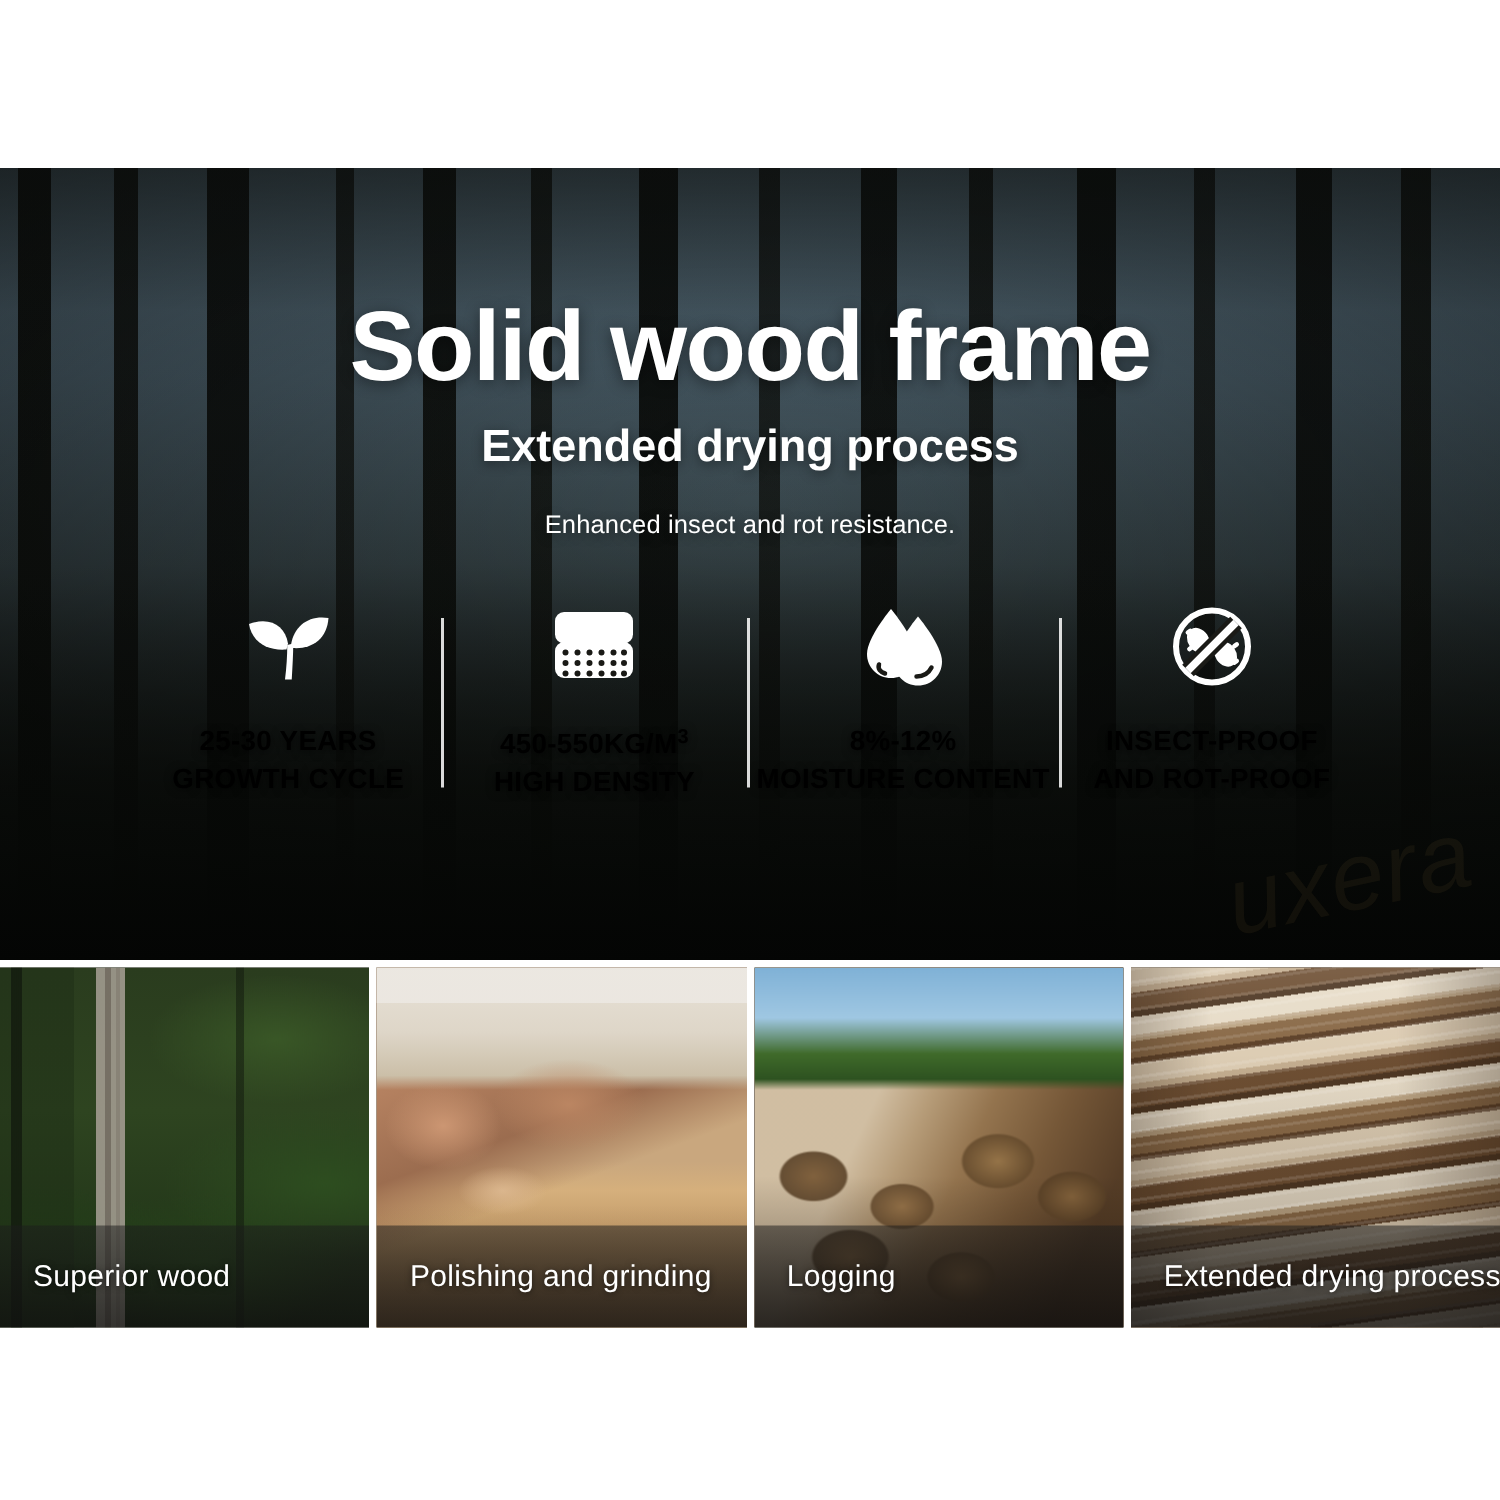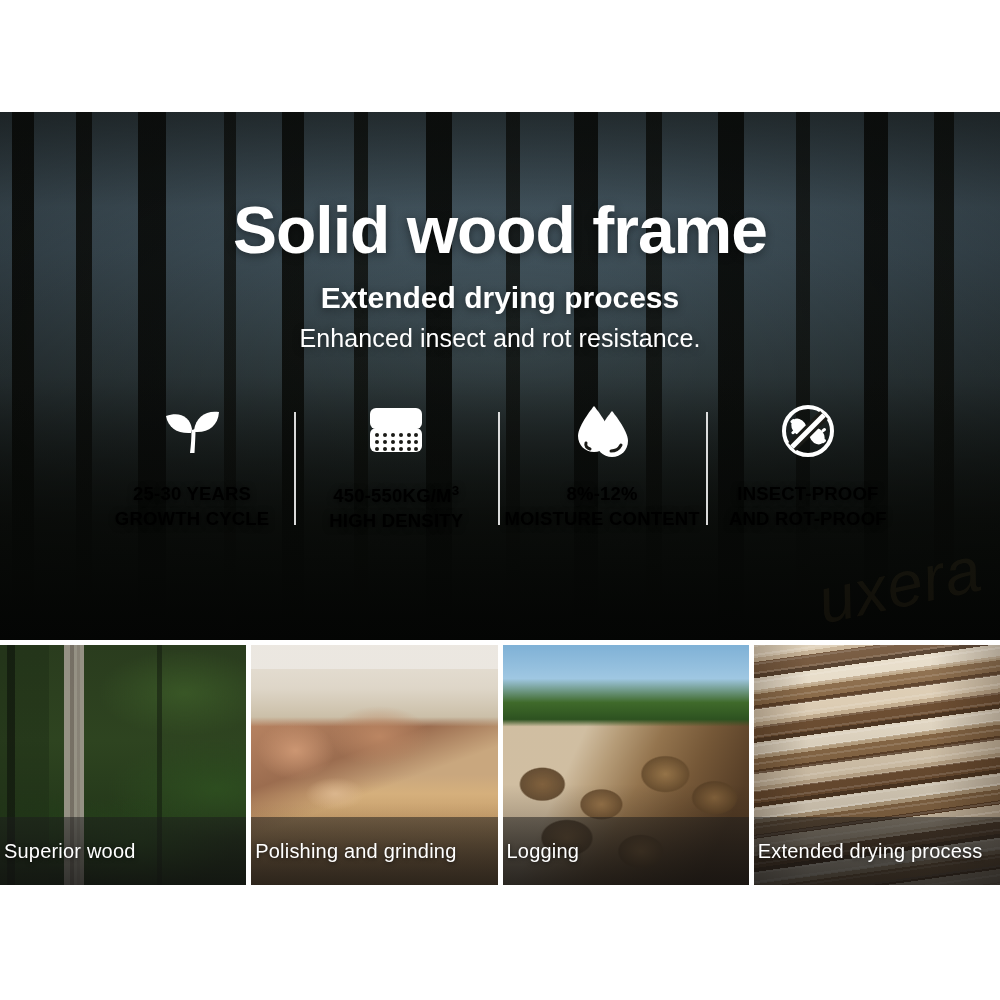--- a/index.html
+++ b/index.html
@@ -114,22 +114,22 @@
     text-shadow: 0 2px 10px rgba(0,0,0,0.45);
   }
   .hero-sub1 {
     margin: 16px 0 0 0;
     font-size: 30px;
     font-weight: 600;
     letter-spacing: 0px;
     text-shadow: 0 2px 8px rgba(0,0,0,0.45);
   }
   .hero-sub2 {
-    margin: 9px 0 0 0;
-    font-size: 25px;
+    margin: 25px 0 0 0;
+    font-size: 17px;
     font-weight: 400;
     letter-spacing: 0.1px;
     text-shadow: 0 2px 8px rgba(0,0,0,0.45);
   }
 
   
   .features {
     position: absolute;
     left: 90px;
     top: 290px;
@@ -279,21 +279,21 @@
   }
 
   .tile-caption {
     position: absolute;
     left: 0;
     right: 0;
     bottom: 0;
     height: 68px;
     display: flex;
     align-items: center;
-    padding-left: 4px;
+    padding-left: 22px;
     box-sizing: border-box;
     background: linear-gradient(to bottom, rgba(28,28,28,0.52) 0%, rgba(16,16,16,0.72) 100%);
     color: #ffffff;
     font-size: 20px;
     font-weight: 400;
     letter-spacing: 0.2px;
     text-shadow: 0 1px 4px rgba(0,0,0,0.6);
     white-space: nowrap;
   }
 </style>

